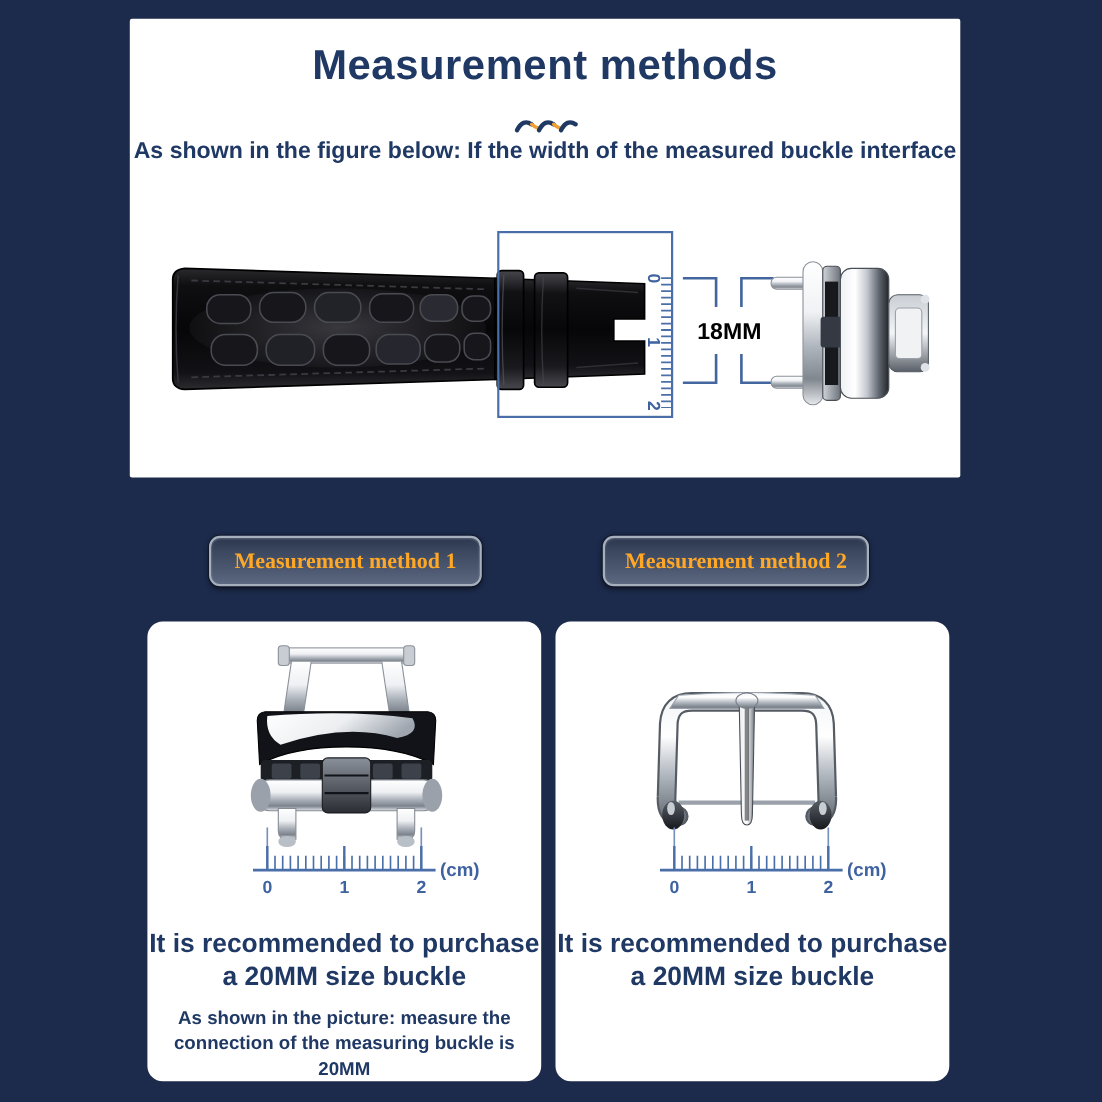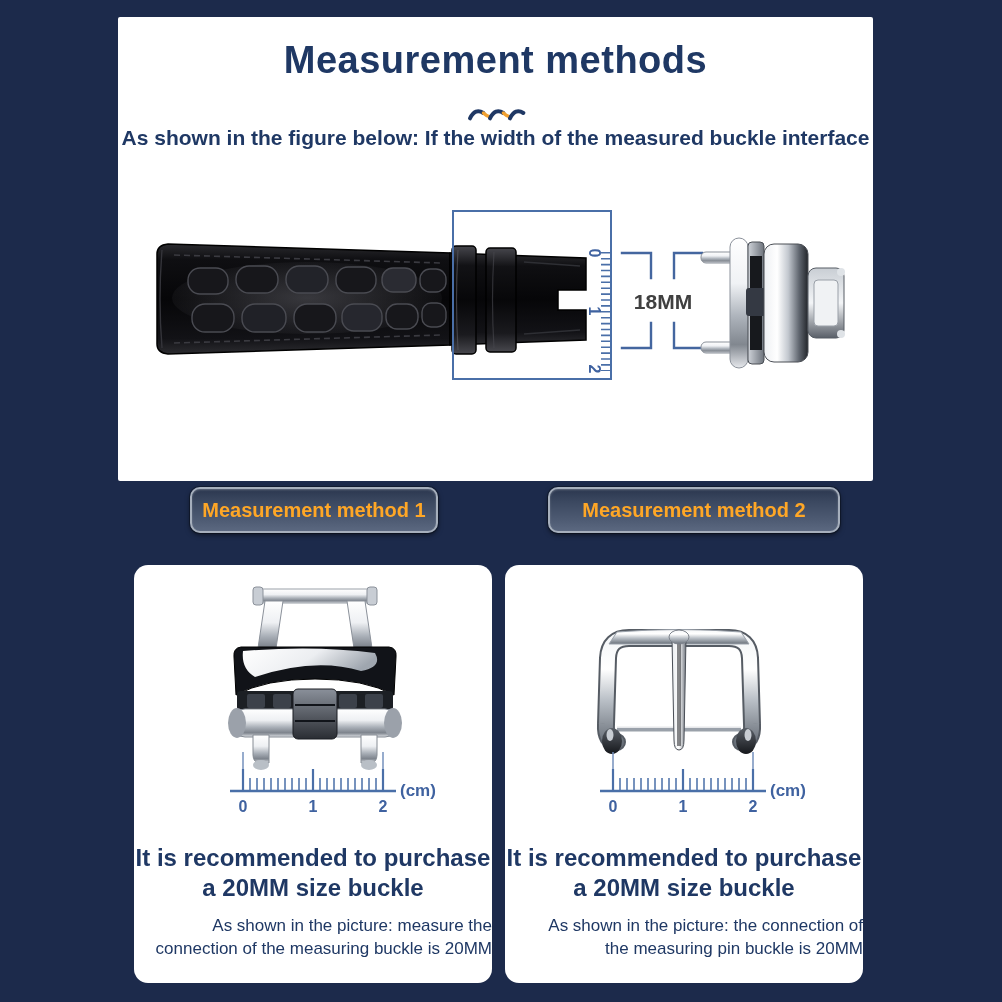--- a/index.html
+++ b/index.html
@@ -1,49 +1,49 @@
 <!DOCTYPE html>
 <html><head>
 <meta charset="utf-8">
 <style>
   html,body{margin:0;padding:0;background:#1c2a4b;}
   .canvas{position:relative;width:1002px;height:1002px;background:#1c2a4b;overflow:hidden;
           font-family:"Liberation Sans",sans-serif;}
   .card{position:absolute;background:#ffffff;}
-  .top-card{left:118px;top:17px;width:755px;height:464px;border-radius:2px;}
+  .top-card{left:118px;top:17px;width:755px;height:417px;border-radius:2px;}
   .page-title{position:absolute;left:0;top:22px;width:100%;margin:0;text-align:center;
               font-size:38px;font-weight:600;color:#1f3864;letter-spacing:.5px;}
   .squiggle{position:absolute;left:345px;top:84px;}
   .desc{position:absolute;left:0;top:108px;width:100%;margin:0;text-align:center;
         font-size:21px;font-weight:600;line-height:25px;color:#1f3864;}
   .measure-rect{position:absolute;left:334px;top:193px;width:156px;height:166px;
                 border:2px solid #4a6fa8;border-right-width:2px;}
   .strap-svg{position:absolute;left:34px;top:225px;}
   .vruler{position:absolute;left:466px;top:189px;}
   .brackets{position:absolute;left:500px;top:227px;}
   .dim-label{position:absolute;left:504px;top:273px;width:82px;text-align:center;
-             font-size:21px;font-weight:700;color:#404040;}
+             font-size:21px;font-weight:700;color:#000000;}
   .clasp-side{position:absolute;left:582px;top:213px;}
   .pill{position:absolute;height:46px;border-radius:10px;cursor:pointer;
         border:2px solid #a6afbc;color:#ffa726;font-size:20px;font-weight:600;
-        font-family:Liberation Sans, sans-serif;
+        font-family:Liberation Serif, serif;
         background:linear-gradient(180deg,#2b374f 0%,#3b4860 30%,#4c5971 70%,#5b6880 100%);
         box-shadow:0 2px 5px rgba(0,0,0,.55), inset 0 1px 2px rgba(255,255,255,.25), 0 0 0 1px #141f36;}
   .btn1{left:190px;top:487px;width:248px;}
-  .btn2{left:548px;top:487px;width:292px;text-align:center;}
+  .btn2{left:548px;top:487px;width:242px;text-align:center;}
   .method-card{top:565px;width:358px;height:418px;border-radius:14px;}
   .mc1{left:134px;} .mc2{left:505px;}
   .clasp-front{position:absolute;left:91px;top:20px;}
   .pin-buckle{position:absolute;left:88px;top:57px;}
   .hruler{position:absolute;top:187px;}
   .hr1{left:94px;} .hr2{left:93px;}
   .mc-heading{position:absolute;left:0;top:278px;width:100%;margin:0;text-align:center;
               font-size:24px;font-weight:700;line-height:30px;color:#1f3864;}
-  .mc-caption{position:absolute;left:0;top:349px;width:100%;margin:0;text-align:right;
-              font-size:17px;font-weight:400;line-height:23px;color:#1f3864;}
+  .mc-caption{position:absolute;left:0;top:349px;width:100%;margin:0;text-align:center;
+              font-size:17px;font-weight:700;line-height:23px;color:#1f3864;}
   .ruler-num{font-size:16px;font-weight:700;fill:#3f62a0;}
   .ruler-unit{font-size:17px;font-weight:700;fill:#3f62a0;}
 </style>
 </head>
 <body>
 
 <div class="canvas">
 
   <section class="card top-card">
     <h1 class="page-title">Measurement methods</h1>
@@ -302,19 +302,15 @@
       <text class="ruler-num" x="15" y="60" text-anchor="middle">0</text>
       <text class="ruler-num" x="85" y="60" text-anchor="middle">1</text>
       <text class="ruler-num" x="155" y="60" text-anchor="middle">2</text>
       <text class="ruler-unit" x="172" y="44" text-anchor="start">(cm)</text>
     </svg>
 
     <h2 class="mc-heading">
       <span>It is recommended to purchase</span><br>
       <span>a 20MM size buckle</span>
     </h2>
-    <p class="mc-caption">
-      <span>As shown in the picture: the connection of</span><br>
-      <span>the measuring pin buckle is 20MM</span>
-    </p>
   </section>
 
 </div>
 
 </body></html>

